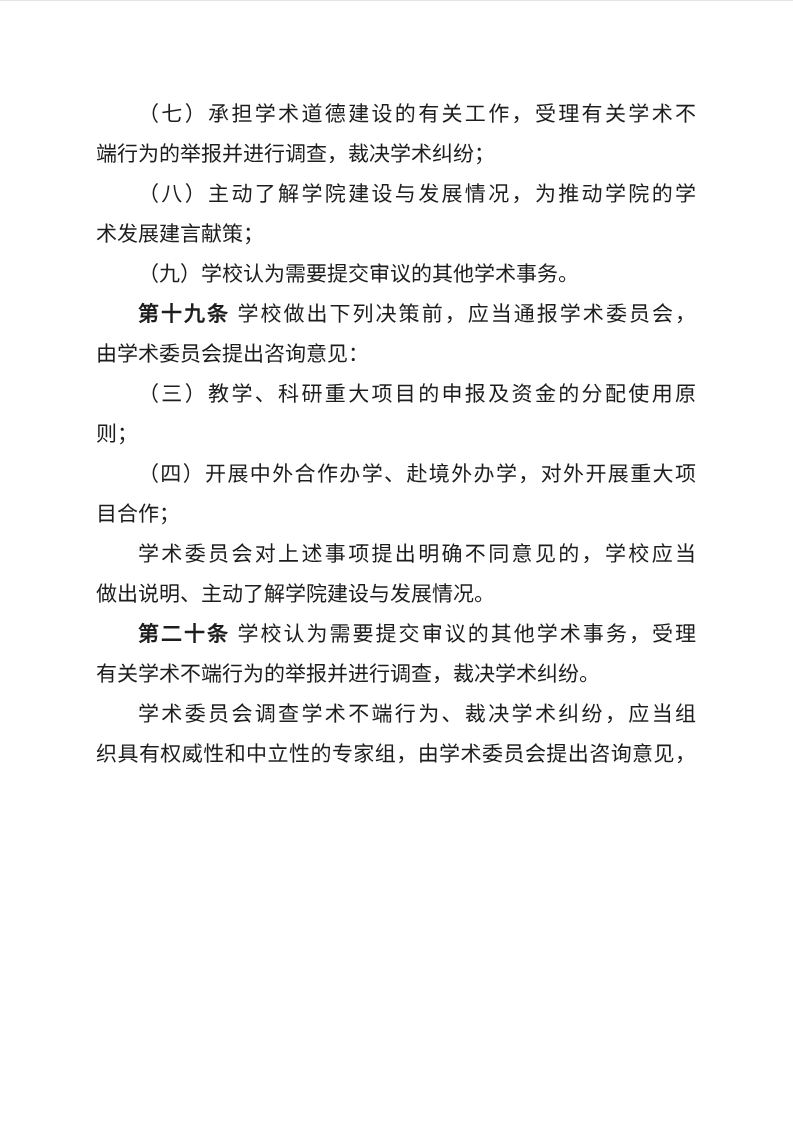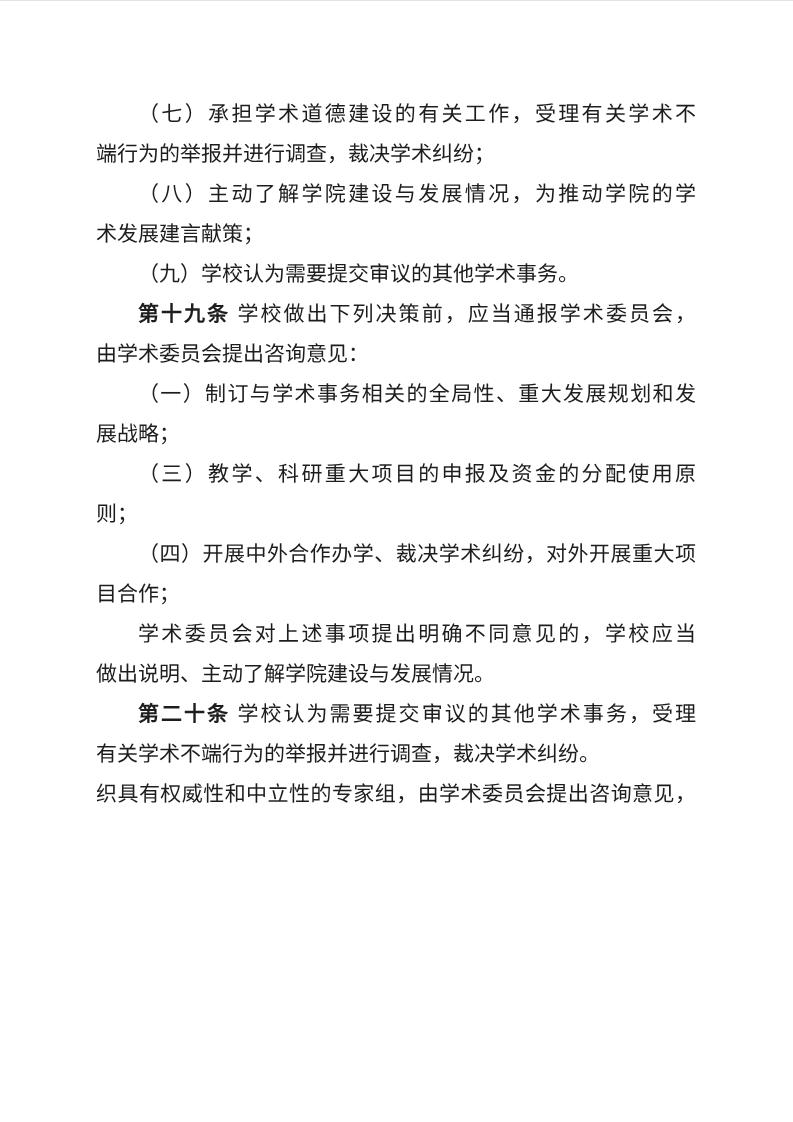--- a/index.html
+++ b/index.html
@@ -64,45 +64,42 @@
 
     <p class="para">
       <span class="line indent">（九）学校认为需要提交审议的其他学术事务。</span>
     </p>
 
     <p class="para">
       <span class="line indent fill"><b class="article-no">第十九条</b><span> 学校做出下列决策前，应当通报学术委员会，</span></span>
       <span class="line">由学术委员会提出咨询意见：</span>
     </p>
 
-    <p class="para">
-      <span class="line indent fill">（一）制订与学术事务相关的全局性、重大发展规划和发</span>
-      <span class="line">展战略；</span>
-    </p>
 
 
     <p class="para">
       <span class="line indent fill">（三）教学、科研重大项目的申报及资金的分配使用原</span>
       <span class="line">则；</span>
     </p>
 
     <p class="para">
-      <span class="line indent fill">（四）开展中外合作办学、裁决学术纠纷，对外开展重大项</span>
+      <span class="line indent fill">（四）开展中外合作办学、赴境外办学，对外开展重大项</span>
       <span class="line">目合作；</span>
     </p>
 
 
     <p class="para">
       <span class="line indent fill">学术委员会对上述事项提出明确不同意见的，学校应当</span>
       <span class="line">做出说明、主动了解学院建设与发展情况。</span>
     </p>
 
     <p class="para">
       <span class="line indent fill"><b class="article-no">第二十条</b><span> 学校认为需要提交审议的其他学术事务，受理</span></span>
       <span class="line">有关学术不端行为的举报并进行调查，裁决学术纠纷。</span>
     </p>
 
     <p class="para">
+      <span class="line indent fill">学术委员会调查学术不端行为、裁决学术纠纷，应当组</span>
       <span class="line fill">织具有权威性和中立性的专家组，由学术委员会提出咨询意见，</span>
     </p>
 
   </div>
 </div>
 
 </body></html>

